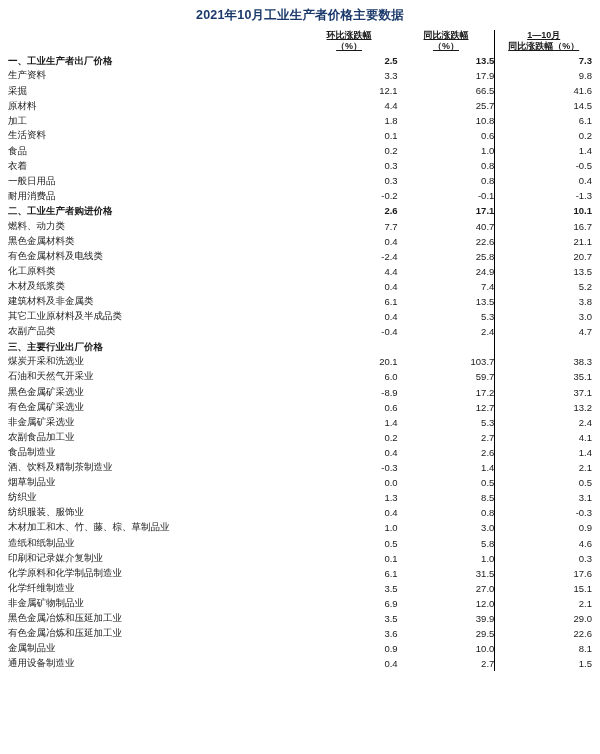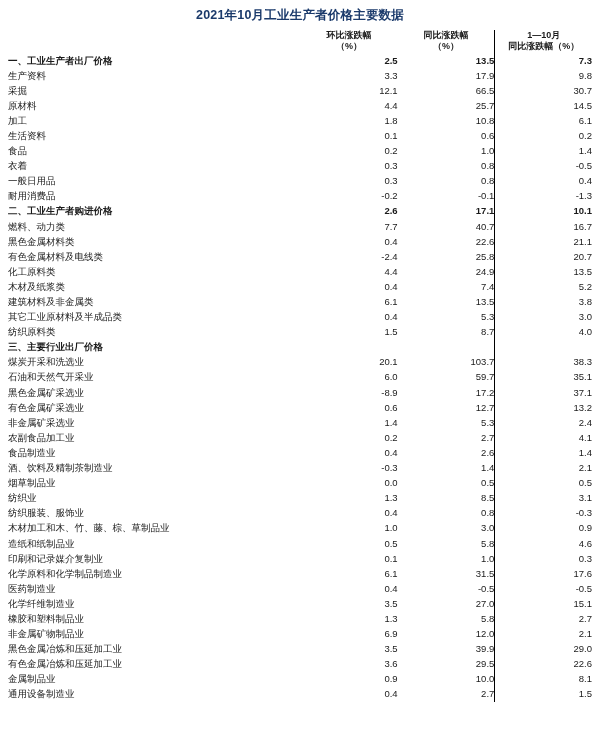--- a/index.html
+++ b/index.html
@@ -55,27 +55,28 @@
     overflow: hidden;
     font-size: 9.5px;
   }
   .val {
     text-align: right;
     padding-right: 14px;
     font-size: 9.5px;
     white-space: nowrap;
   }
   .lvl0 { padding-left: 6px; font-weight: bold; }
-  .lvl1 { padding-left: 26px; }
+  .lvl1 { padding-left: 26px; font-family: Liberation Mono, monospace; }
   .lvl2 { padding-left: 44px; }
   .bold { font-weight: bold; }
   .hdr-sub {
     font-size: 9px;
     display: block;
     line-height: 1.25;
+    text-decoration: underline;
   }
 </style>
 </head>
 <body>
 
 <div class="page">
 
   <div class="title">2021年10月工业生产者价格主要数据</div>
 
   <table class="data">
@@ -112,21 +113,21 @@
         <tr class="row">
           <td class="nm lvl1">生产资料</td>
           <td class="val">3.3</td>
           <td class="val">17.9</td>
           <td class="val vline">9.8</td>
         </tr>
         <tr class="row">
           <td class="nm lvl2">采掘</td>
           <td class="val">12.1</td>
           <td class="val">66.5</td>
-          <td class="val vline">30.7</td>
+          <td class="val vline">41.6</td>
         </tr>
         <tr class="row">
           <td class="nm lvl2">原材料</td>
           <td class="val">4.4</td>
           <td class="val">25.7</td>
           <td class="val vline">14.5</td>
         </tr>
         <tr class="row">
           <td class="nm lvl2">加工</td>
           <td class="val">1.8</td>
@@ -205,24 +206,24 @@
           <td class="val">13.5</td>
           <td class="val vline">3.8</td>
         </tr>
         <tr class="row">
           <td class="nm lvl1">其它工业原材料及半成品类</td>
           <td class="val">0.4</td>
           <td class="val">5.3</td>
           <td class="val vline">3.0</td>
         </tr>
         <tr class="row">
-          <td class="nm lvl1">纺织原料类</td>
-          <td class="val">1.5</td>
-          <td class="val">8.7</td>
-          <td class="val vline">4.0</td>
+          <td class="nm lvl1">农副产品类</td>
+          <td class="val">-0.4</td>
+          <td class="val">2.4</td>
+          <td class="val vline">4.7</td>
         </tr>
         <tr class="row">
           <td class="nm lvl0 bold">三、主要行业出厂价格</td>
           <td class="val bold"></td>
           <td class="val bold"></td>
           <td class="val bold vline"></td>
         </tr>
         <tr class="row">
           <td class="nm lvl1">煤炭开采和洗选业</td>
           <td class="val">20.1</td>
@@ -307,38 +308,26 @@
           <td class="val">1.0</td>
           <td class="val vline">0.3</td>
         </tr>
         <tr class="row">
           <td class="nm lvl1">化学原料和化学制品制造业</td>
           <td class="val">6.1</td>
           <td class="val">31.5</td>
           <td class="val vline">17.6</td>
         </tr>
         <tr class="row">
-          <td class="nm lvl1">医药制造业</td>
-          <td class="val">0.4</td>
-          <td class="val">-0.5</td>
-          <td class="val vline">-0.5</td>
-        </tr>
-        <tr class="row">
           <td class="nm lvl1">化学纤维制造业</td>
           <td class="val">3.5</td>
           <td class="val">27.0</td>
           <td class="val vline">15.1</td>
         </tr>
         <tr class="row">
-          <td class="nm lvl1">橡胶和塑料制品业</td>
-          <td class="val">1.3</td>
-          <td class="val">5.8</td>
-          <td class="val vline">2.7</td>
-        </tr>
-        <tr class="row">
           <td class="nm lvl1">非金属矿物制品业</td>
           <td class="val">6.9</td>
           <td class="val">12.0</td>
           <td class="val vline">2.1</td>
         </tr>
         <tr class="row">
           <td class="nm lvl1">黑色金属冶炼和压延加工业</td>
           <td class="val">3.5</td>
           <td class="val">39.9</td>
           <td class="val vline">29.0</td>

